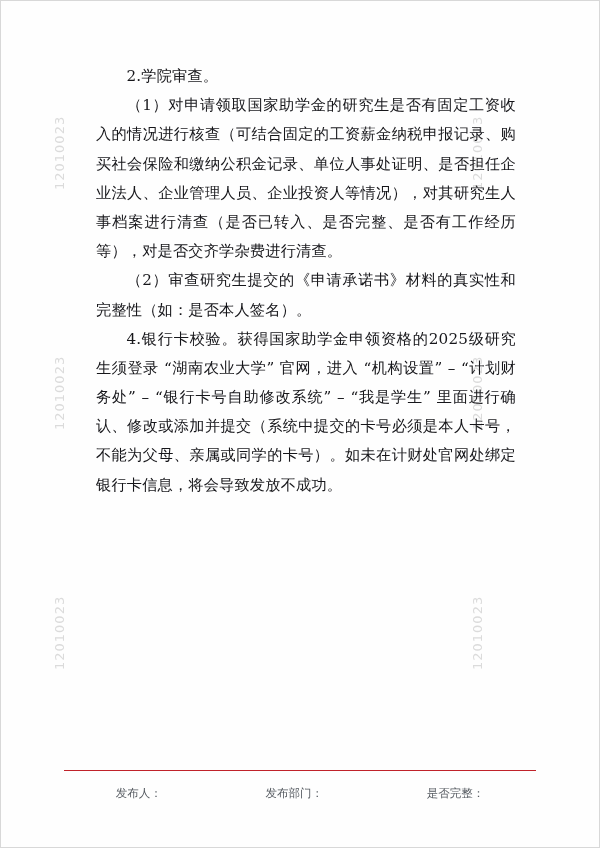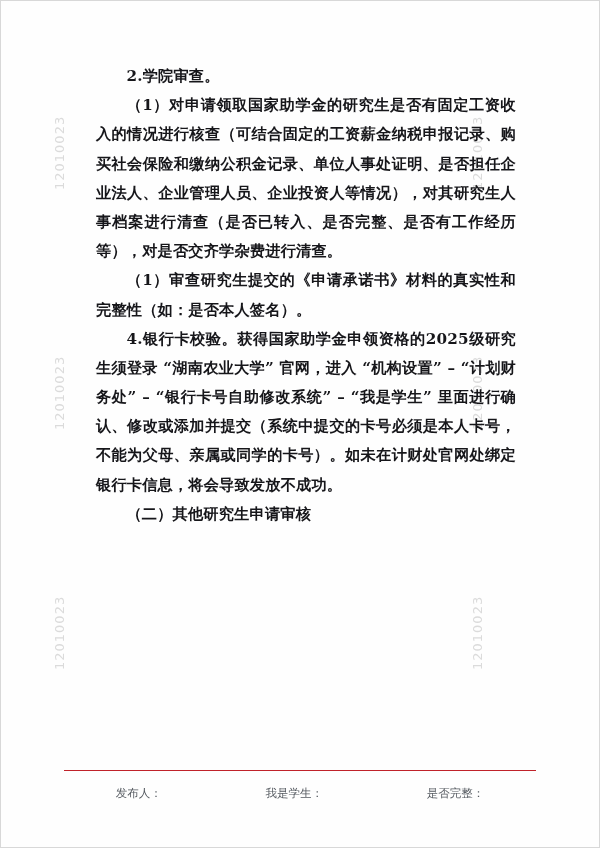--- a/index.html
+++ b/index.html
@@ -30,21 +30,20 @@
     top: 62px;
     width: 420px;
   }
   .para {
     font-size: 15.2px;
     line-height: 1.92;
     text-align: justify;
     text-justify: inter-ideograph;
     margin: 0 0 0 0;
     letter-spacing: 0.2px;
-    font-weight: bold;
   }
   .indent {
     text-indent: 2em;
   }
   .bold {
     font-weight: bold;
   }
   .watermark-layer {
     position: absolute;
     left: 0; top: 0;
@@ -96,27 +95,26 @@
     <span class="wm" style="left:52px; top:430px;">12010023</span>
     <span class="wm" style="left:52px; top:670px;">12010023</span>
     <span class="wm" style="left:470px; top:190px;">12010023</span>
     <span class="wm" style="left:470px; top:430px;">12010023</span>
     <span class="wm" style="left:470px; top:670px;">12010023</span>
   </div>
 
   <div class="body-col">
     <p class="para indent">2.学院审查。</p>
     <p class="para indent">（1）对申请领取国家助学金的研究生是否有固定工资收入的情况进行核查（可结合固定的工资薪金纳税申报记录、购买社会保险和缴纳公积金记录、单位人事处证明、是否担任企业法人、企业管理人员、企业投资人等情况），对其研究生人事档案进行清查（是否已转入、是否完整、是否有工作经历等），对是否交齐学杂费进行清查。</p>
-    <p class="para indent">（1）审查研究生提交的《申请承诺书》材料的真实性和完整性（如：是否本人签名）。</p>
+    <p class="para indent">（2）审查研究生提交的《申请承诺书》材料的真实性和完整性（如：是否本人签名）。</p>
     <p class="para indent">4.银行卡校验。获得国家助学金申领资格的2025级研究生须登录 “湖南农业大学” 官网，进入 “机构设置” – “计划财务处” – “银行卡号自助修改系统” – “我是学生” 里面进行确认、修改或添加并提交（系统中提交的卡号必须是本人卡号，不能为父母、亲属或同学的卡号）。如未在计财处官网处绑定银行卡信息，将会导致发放不成功。</p>
-    <p class="para indent bold">（二）其他研究生申请审核</p>
   </div>
 
   <div class="footer-rule"></div>
 
   <div class="footer-row">
     <span class="footer-item">发布人：</span>
-    <span class="footer-item">我是学生：</span>
+    <span class="footer-item">发布部门：</span>
     <span class="footer-item">是否完整：</span>
   </div>
 
   <div class="page-border"></div>
 </div>
 
 </body></html>

